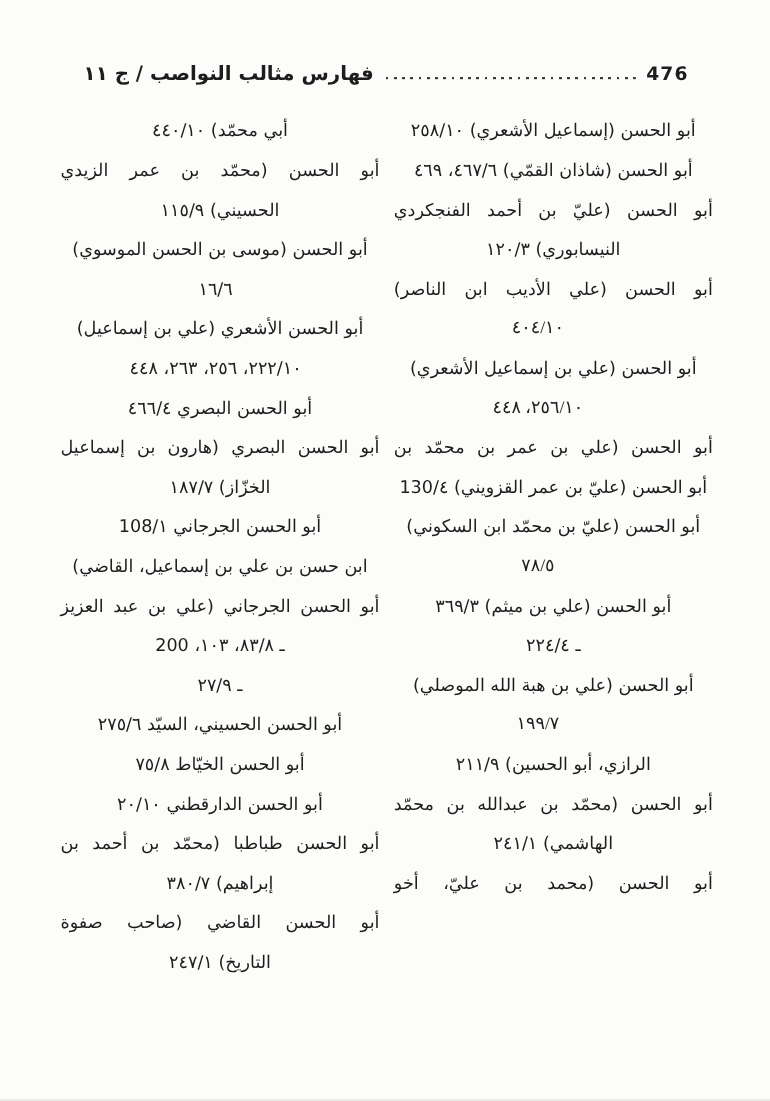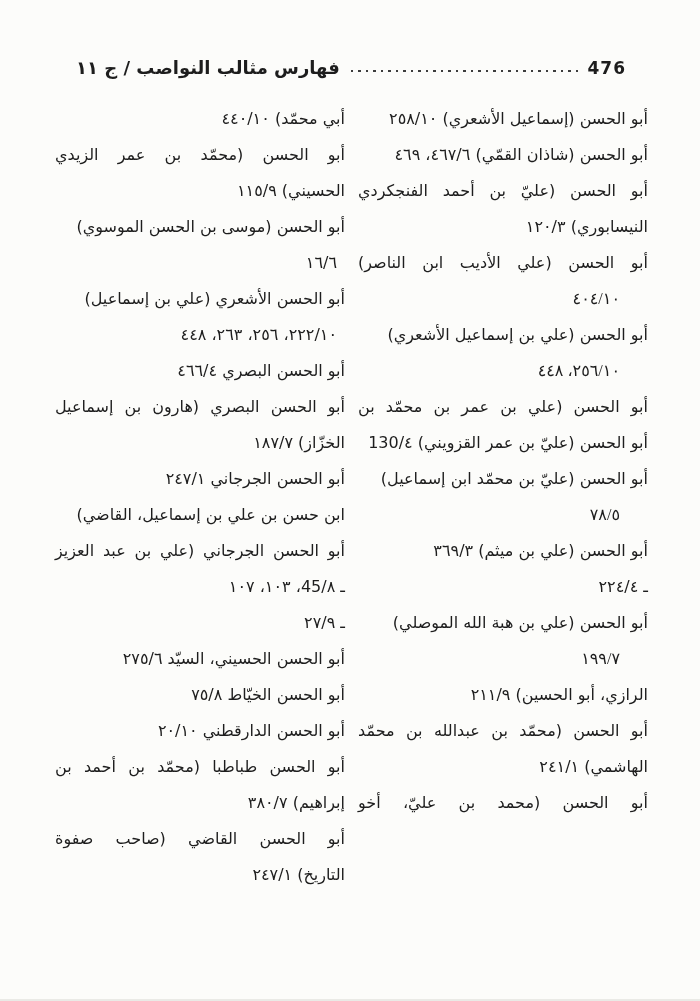--- a/index.html
+++ b/index.html
@@ -38,21 +38,21 @@
   .body {
     display: flex;
     justify-content: space-between;
     padding: 23px 52px 0 55px;
   }
   .col { width: 290px; }
   .line {
     font-size: 16px;
     line-height: 36px;
     height: 36px;
-    text-align: right;
+    text-align: center;
     white-space: nowrap;
   }
   .line.indent { padding-right: 28px; font-family: Liberation Serif, serif; }
   .line.indent-sm { padding-right: 8px; }
   .line.stretch {
     white-space: normal;
     text-align: justify;
     text-align-last: justify;
   }
   .scan-edge {
@@ -79,21 +79,21 @@
     <div class="line">أبو الحسن (إسماعيل الأشعري) ٢٥٨/١٠</div>
         <div class="line">أبو الحسن (شاذان القمّي) ٤٦٧/٦، ٤٦٩</div>
         <div class="line stretch">أبو الحسن (عليّ بن أحمد الفنجكردي</div>
         <div class="line">النيسابوري) ١٢٠/٣</div>
         <div class="line stretch">أبو الحسن (علي الأديب ابن الناصر)</div>
         <div class="line indent">٤٠٤/١٠</div>
         <div class="line">أبو الحسن (علي بن إسماعيل الأشعري)</div>
         <div class="line indent">٢٥٦/١٠، ٤٤٨</div>
         <div class="line stretch">أبو الحسن (علي بن عمر بن محمّد بن</div>
         <div class="line">أبو الحسن (عليّ بن عمر القزويني) 130/٤</div>
-        <div class="line">أبو الحسن (عليّ بن محمّد ابن إسماعيل)</div>
+        <div class="line">أبو الحسن (عليّ بن محمّد ابن السكوني)</div>
         <div class="line indent">٧٨/٥</div>
         <div class="line">أبو الحسن (علي بن ميثم) ٣٦٩/٣</div>
         <div class="line">ـ ٢٢٤/٤</div>
         <div class="line">أبو الحسن (علي بن هبة الله الموصلي)</div>
         <div class="line indent">١٩٩/٧</div>
         <div class="line">الرازي، أبو الحسين) ٢١١/٩</div>
         <div class="line stretch">أبو الحسن (محمّد بن عبدالله بن محمّد</div>
         <div class="line">الهاشمي) ٢٤١/١</div>
         <div class="line stretch">أبو الحسن (محمد بن عليّ، أخو</div>
       </div>
@@ -102,24 +102,24 @@
     <div class="line">أبي محمّد) ٤٤٠/١٠</div>
         <div class="line stretch">أبو الحسن (محمّد بن عمر الزيدي</div>
         <div class="line">الحسيني) ١١٥/٩</div>
         <div class="line">أبو الحسن (موسى بن الحسن الموسوي)</div>
         <div class="line indent-sm">١٦/٦</div>
         <div class="line">أبو الحسن الأشعري (علي بن إسماعيل)</div>
         <div class="line indent-sm">٢٢٢/١٠، ٢٥٦، ٢٦٣، ٤٤٨</div>
         <div class="line">أبو الحسن البصري ٤٦٦/٤</div>
         <div class="line stretch">أبو الحسن البصري (هارون بن إسماعيل</div>
         <div class="line">الخزّاز) ١٨٧/٧</div>
-        <div class="line">أبو الحسن الجرجاني ٢٤٧/١</div>
+        <div class="line">أبو الحسن الجرجاني 108/١</div>
         <div class="line">ابن حسن بن علي بن إسماعيل، القاضي)</div>
         <div class="line stretch">أبو الحسن الجرجاني (علي بن عبد العزيز</div>
-        <div class="line">ـ 45/٨، ١٠٣، ١٠٧</div>
+        <div class="line">ـ ٨٣/٨، ١٠٣، 200</div>
         <div class="line">ـ ٢٧/٩</div>
         <div class="line">أبو الحسن الحسيني، السيّد ٢٧٥/٦</div>
         <div class="line">أبو الحسن الخيّاط ٧٥/٨</div>
         <div class="line">أبو الحسن الدارقطني ٢٠/١٠</div>
         <div class="line stretch">أبو الحسن طباطبا (محمّد بن أحمد بن</div>
         <div class="line">إبراهيم) ٣٨٠/٧</div>
         <div class="line stretch">أبو الحسن القاضي (صاحب صفوة</div>
         <div class="line">التاريخ) ٢٤٧/١</div>
       </div>
   </div>

